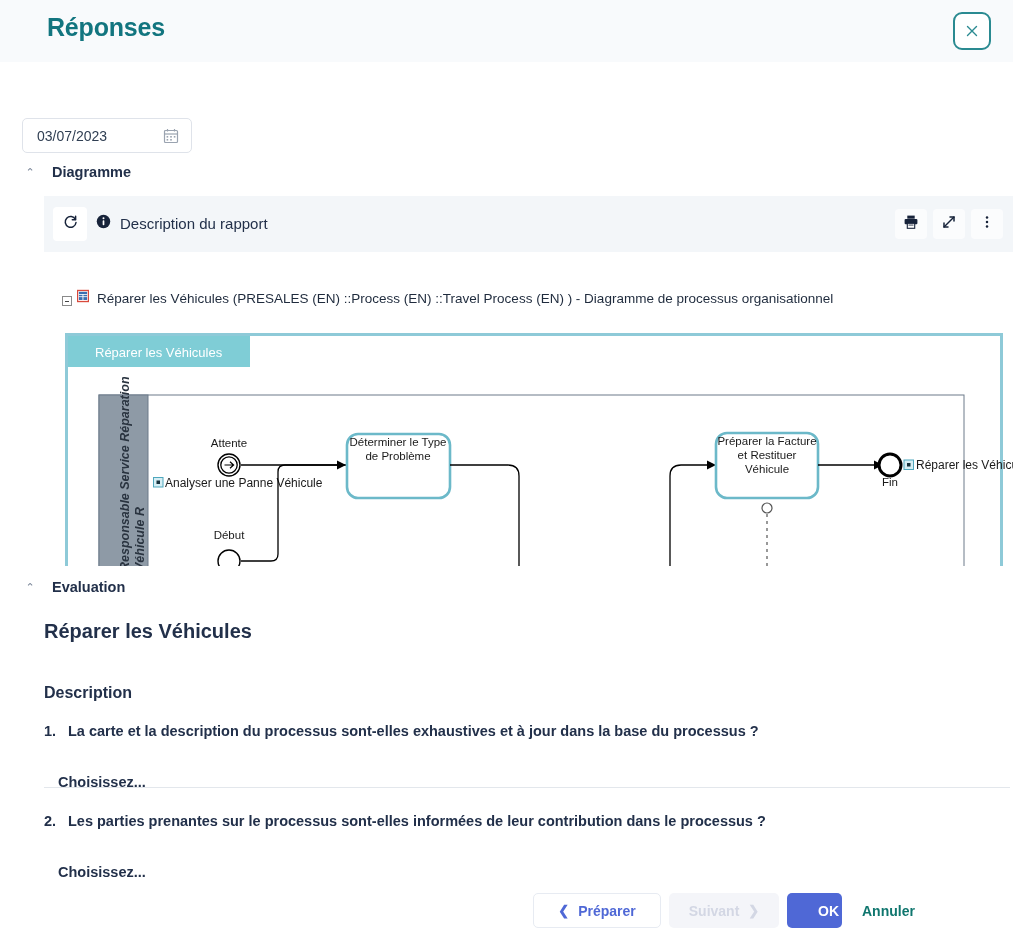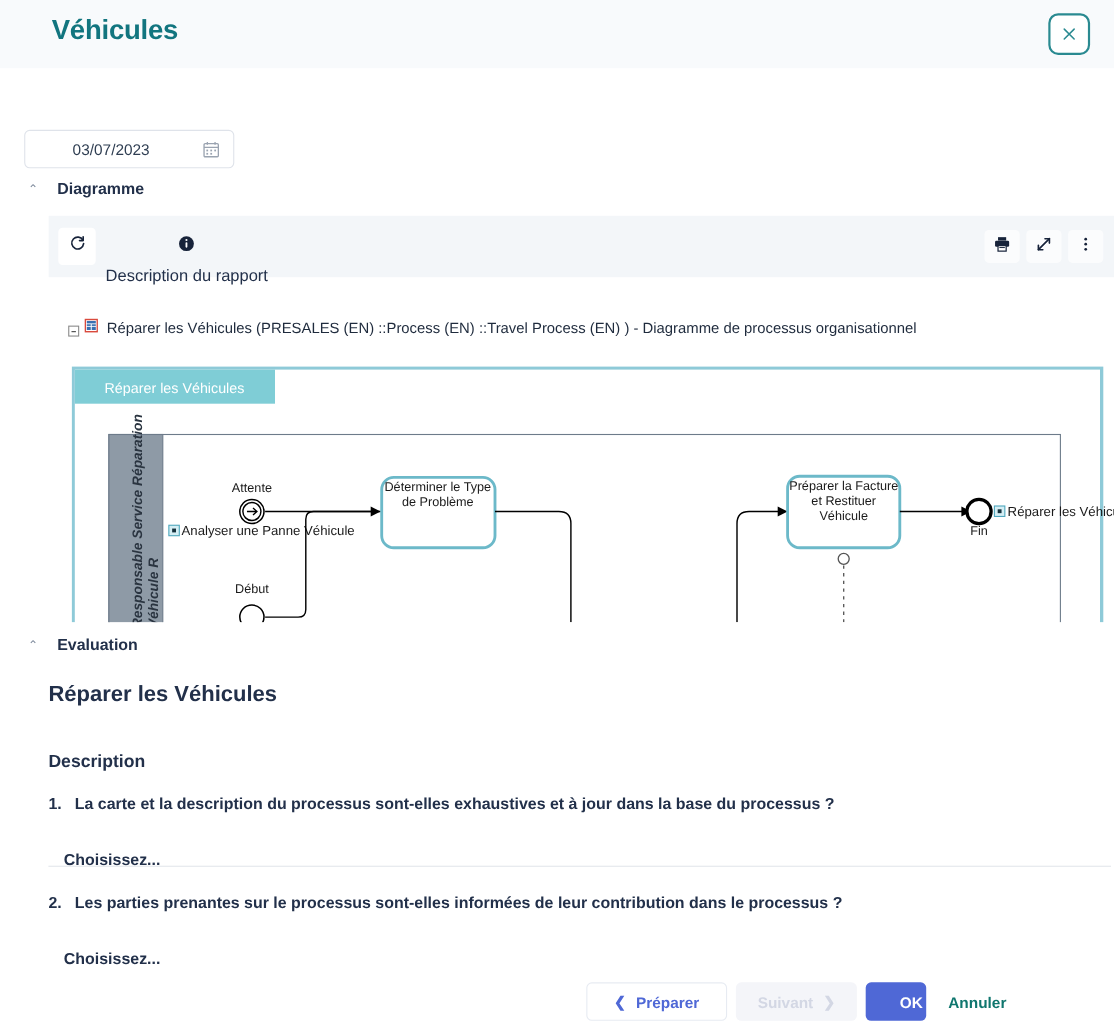--- a/index.html
+++ b/index.html
@@ -43,27 +43,26 @@
   .close-btn svg { display: block; }
 
   
   .field-label {
     position: absolute; left: 22px; top: 98px;
     font-size: 13.5px; color: #2f3e52; margin-top: 37px;
   }
   .field-label .req { color: #e14d4d; }
   .date-input-wrap {
     position: absolute; left: 22px; top: 118px;
-    width: 191px; height: 35px;
+    width: 170px; height: 35px;
     border: 1px solid #dfe3ea;
     border-radius: 5px;
     background: #ffffff;
     display: flex; align-items: center;
     cursor: text;
-    padding-left: 29px;
   }
   .date-value {
     margin-left: 14px;
     font-size: 14px; color: #2f3e52;
     flex: 1;
   }
   .cal-icon { margin-right: 12px; display: flex; }
 
   
   .section-head {
@@ -98,21 +97,21 @@
     width: 34px; height: 34px;
     background: #ffffff;
     border-radius: 4px;
     display: flex; align-items: center; justify-content: center;
     cursor: pointer;
   }
   .tb-refresh { position: absolute; left: 9px; top: 11px; }
   .tb-info-label {
     position: absolute; left: 52px; top: 18px;
     display: flex; align-items: center; gap: 9px;
-    font-size: 15px; color: #22304a; flex-direction: column;
+    font-size: 15px; color: #22304a;
   }
   .tb-right { position: absolute; right: 10px; top: 13px; display: flex; gap: 6px; }
   .tb-right .tb-btn { width: 32px; height: 30px; background: #fbfcfd; }
 
   
   .tree-row {
     position: absolute; left: 18px; top: 93px;
     display: flex; align-items: flex-end; gap: 4px;
     font-size: 13.5px; color: #1f2b3d;
   }
@@ -204,21 +203,21 @@
     display: flex; align-items: center; cursor: pointer;
   }
   .chev-glyph { font-size: 13px; line-height: 1; }
 </style>
 </head>
 <body>
 
 <div id="page">
 
   <div class="modal-header"></div>
-  <div class="modal-title">Véhicules</div>
+  <div class="modal-title">Réponses</div>
   <div class="close-btn">
     <span>
       <svg width="16" height="16" viewBox="0 0 16 16">
         <path d="M3.5 3.5 L12.5 12.5 M12.5 3.5 L3.5 12.5" stroke="#2a8a91" stroke-width="1.4" fill="none" stroke-linecap="round"></path>
       </svg>
     </span>
   </div>
 
   <div class="field-label">
     <span>Date d'évaluation</span><span class="req">*</span>

